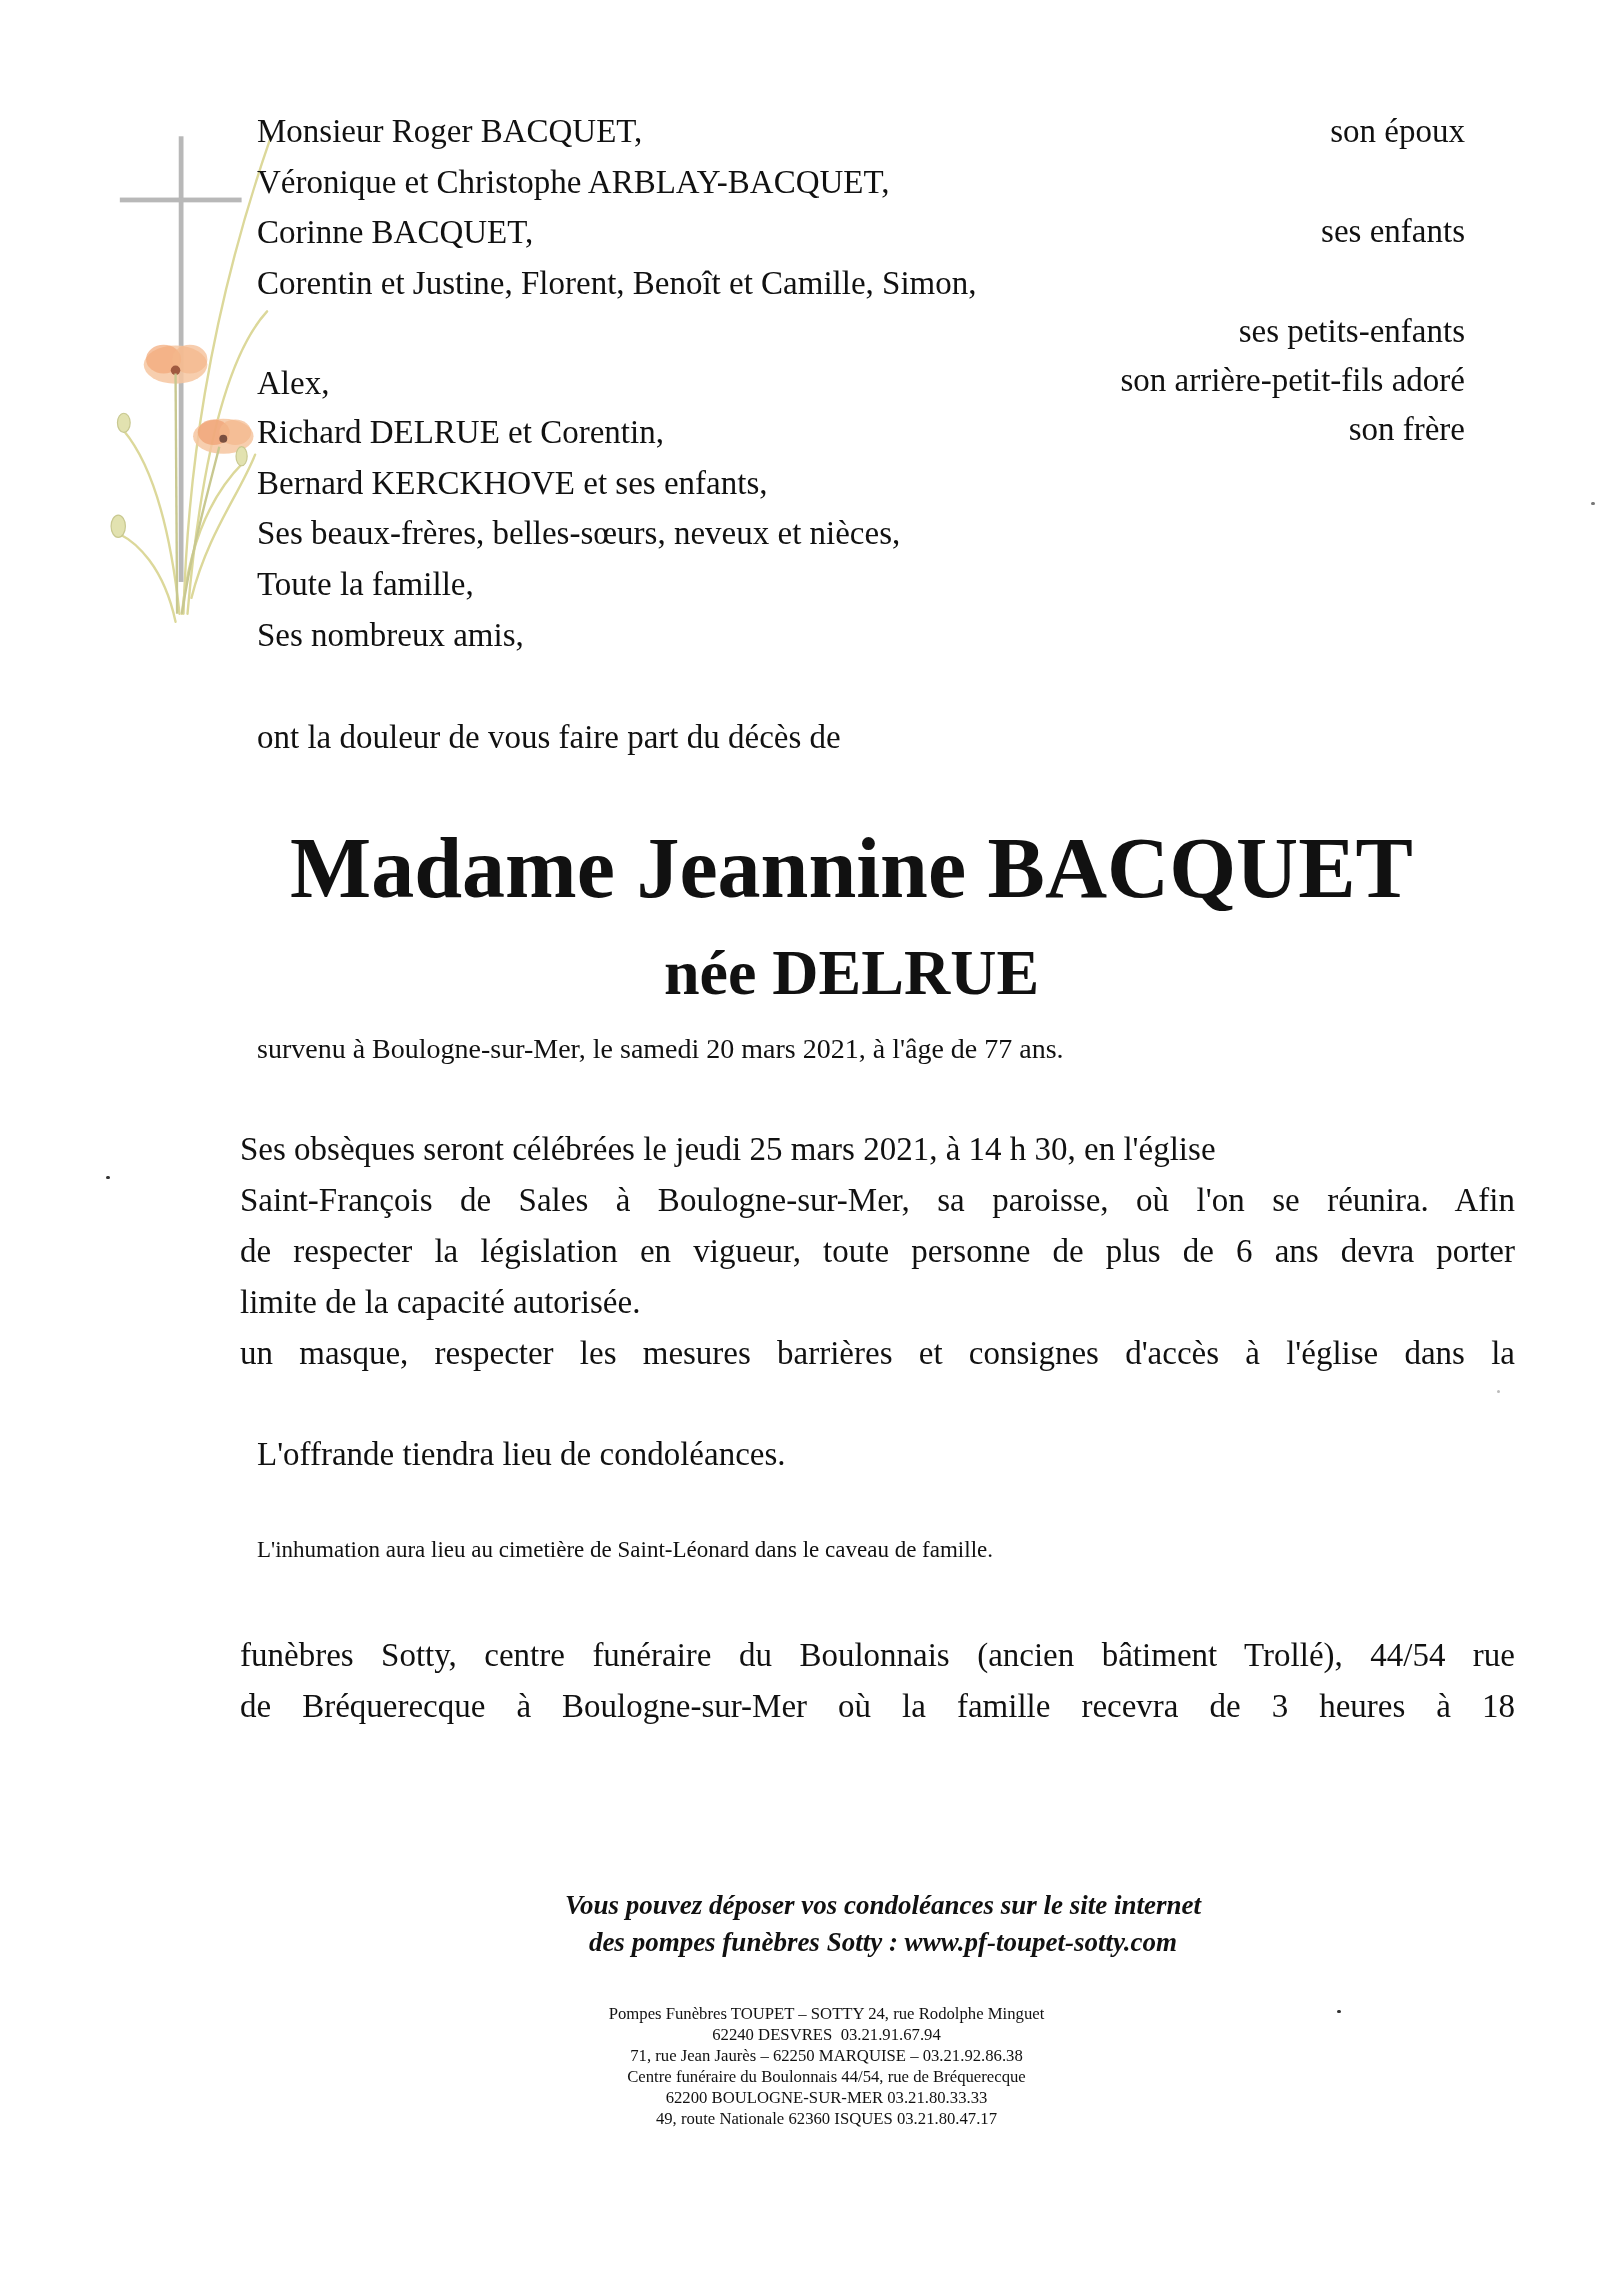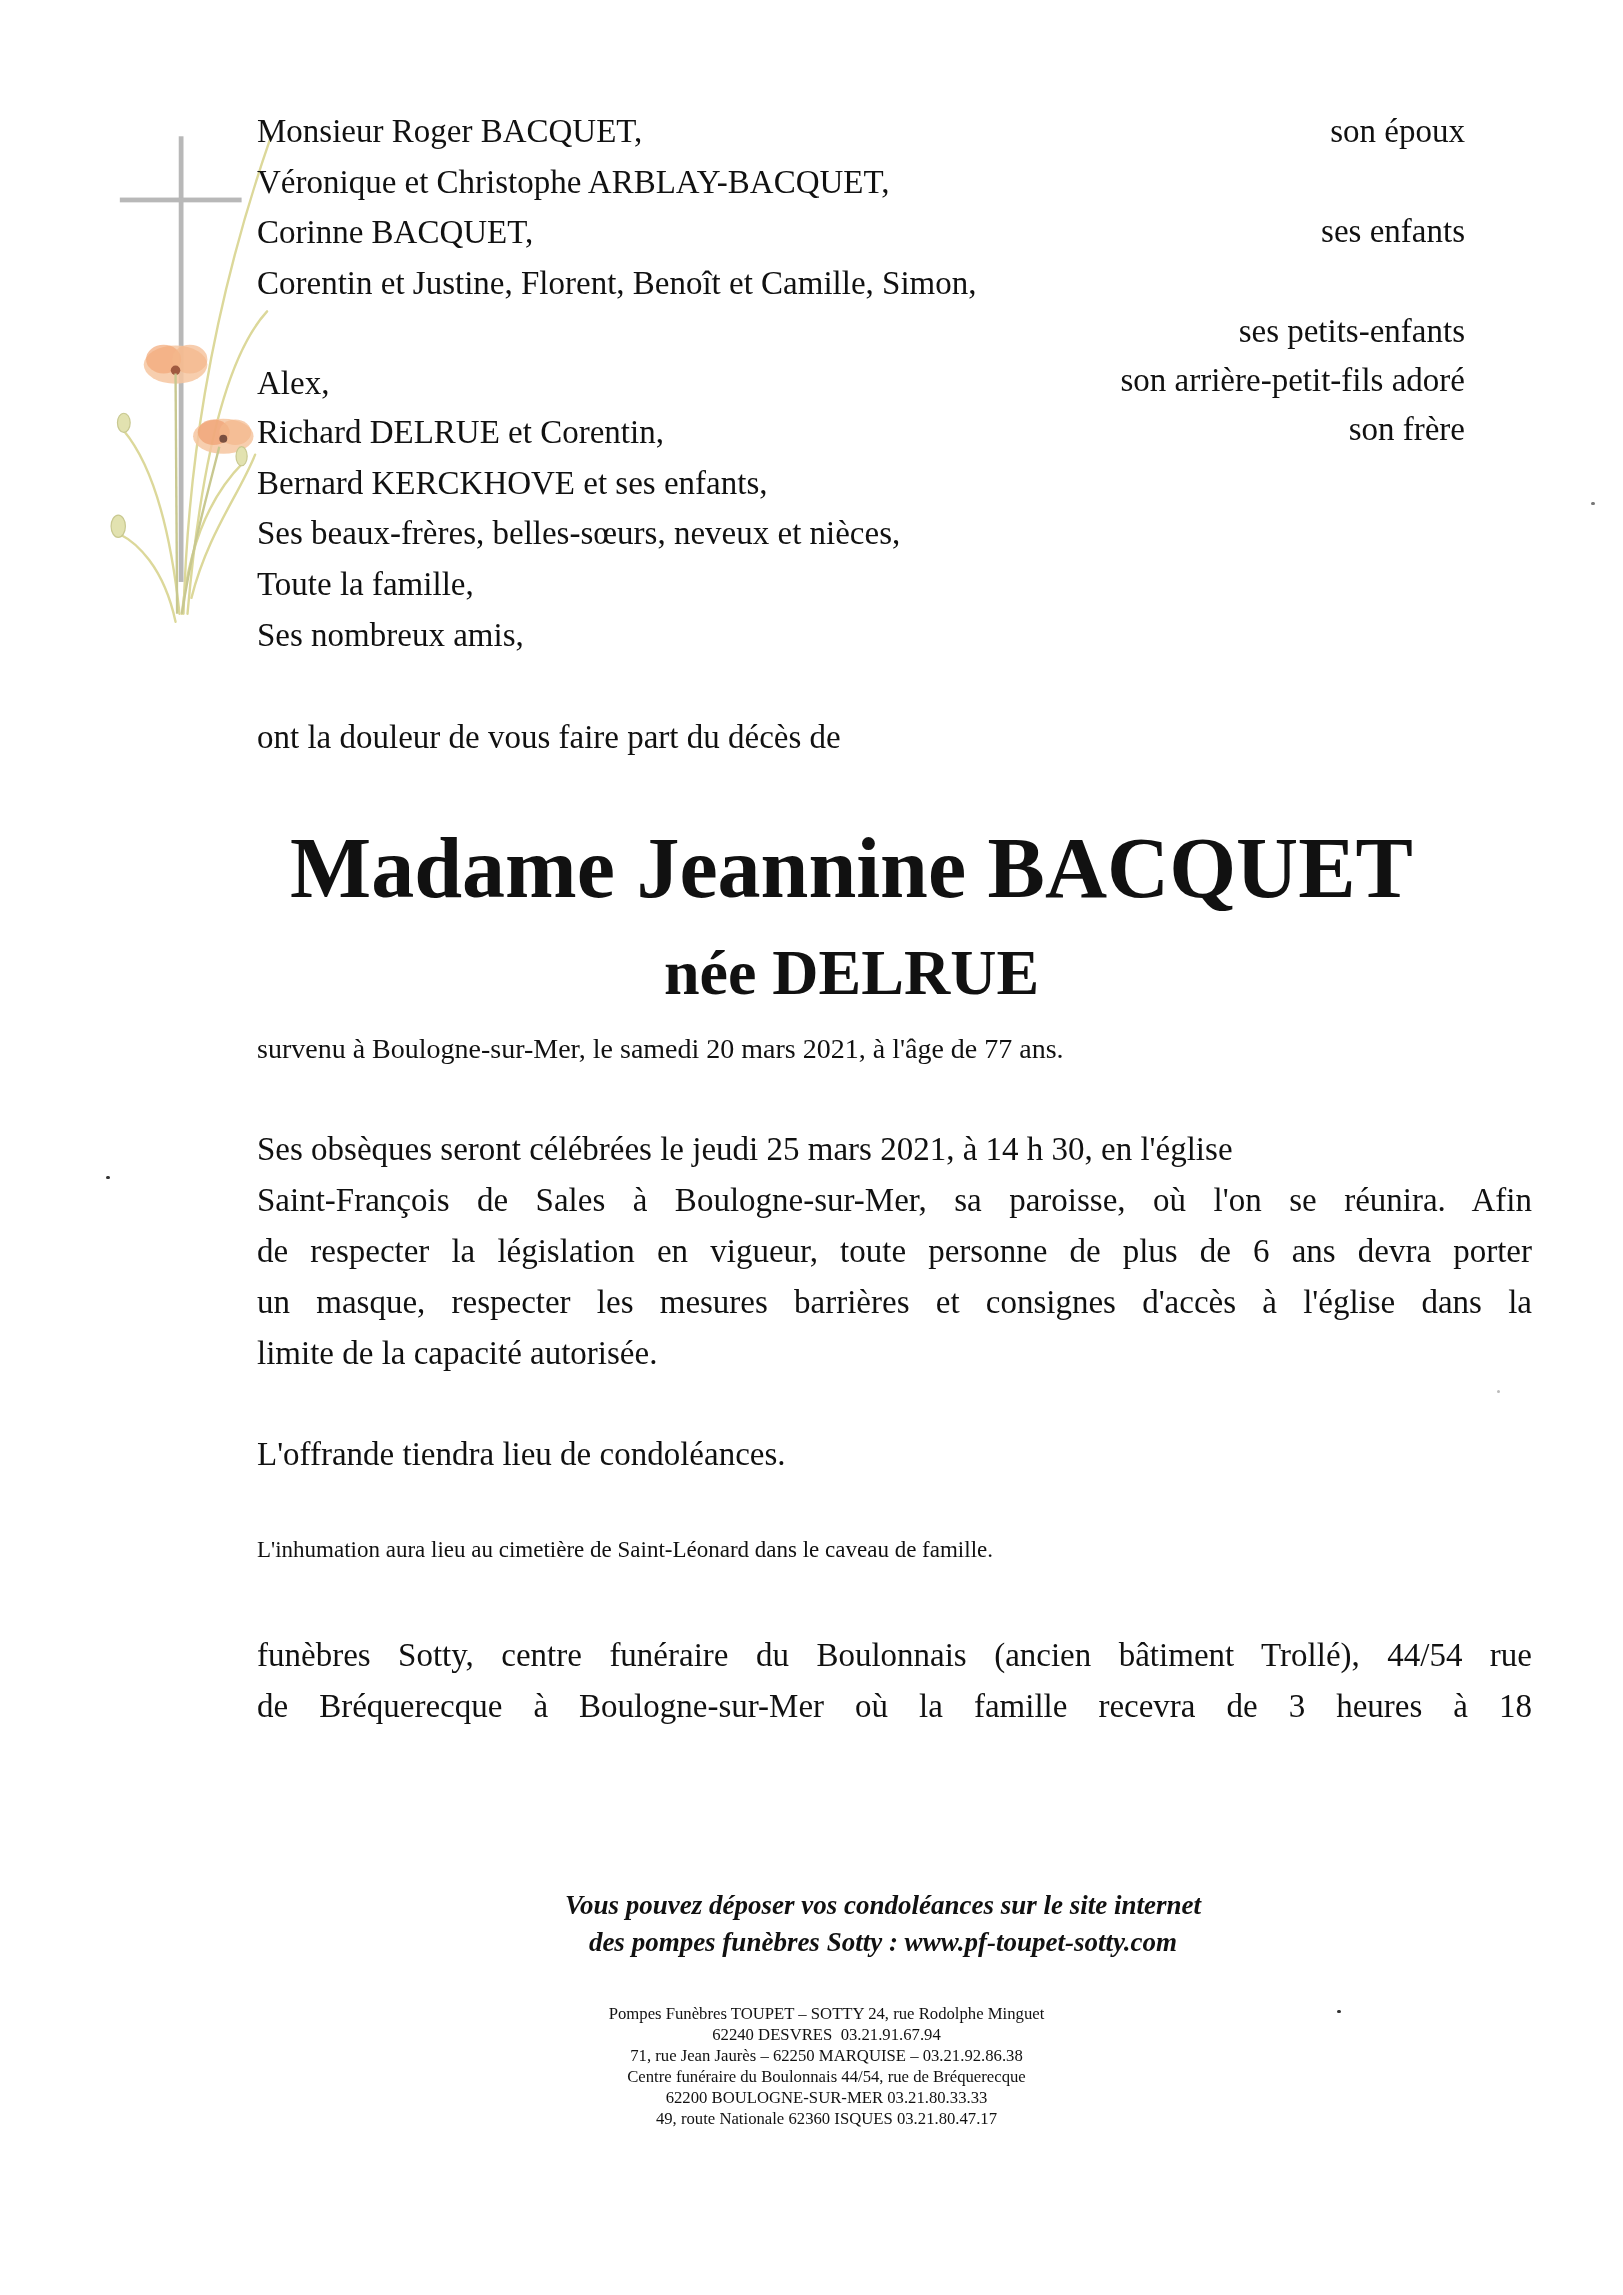--- a/index.html
+++ b/index.html
@@ -1,20 +1,20 @@
 <!DOCTYPE html>
 <html style="font-size:12.8px"><head>
 <meta charset="utf-8">
 <style>
   html, body { margin: 0; padding: 0; background: #ffffff; }
   body { width: 1624px; height: 2295px; position: relative; overflow: hidden;
          font-family: "Liberation Serif", "DejaVu Serif", serif; color: #111111; }
   .line { position: absolute; left: 257px; font-size: 33px; line-height: 1; white-space: nowrap; }
   .rel { position: absolute; right: 159px; font-size: 33px; line-height: 1; white-space: nowrap; text-align: right; }
-  .para { position: absolute; left: 257px; width: 1275px; font-size: 33px; line-height: 51px; text-align: justify; }
+  .para { position: absolute; left: 240px; width: 1275px; font-size: 33px; line-height: 51px; text-align: justify; }
   .para-line { display: block; text-align: justify; text-align-last: justify; white-space: nowrap; }
   .para-line.last { text-align-last: left; }
   .title { position: absolute; left: 0; width: 1703px; text-align: center; font-weight: bold; font-size: 86px; line-height: 1; white-space: nowrap; }
   .subtitle { position: absolute; left: 0; width: 1703px; text-align: center; font-weight: bold; font-size: 64px; line-height: 1; white-space: nowrap; }
   .footer-note { position: absolute; left: 0; width: 1766px; text-align: center; font-weight: bold; font-style: italic; font-size: 27px; line-height: 37px; white-space: nowrap; }
   .address { position: absolute; left: 0; width: 1653px; text-align: center; font-size: 16.7px; line-height: 21px; white-space: nowrap; }
   .speck { position: absolute; width: 4px; height: 3.2px; background: #333; border-radius: 1.6px; }
   svg.deco { position: absolute; left: 88px; top: 120px; }
 </style>
 </head>
@@ -77,22 +77,22 @@
 
 <div class="line" style="top:721px">ont la douleur de vous faire part du décès de</div>
 <div class="title" style="top:825px">Madame Jeannine BACQUET</div>
 <div class="subtitle" style="top:941px">née DELRUE</div>
 <div class="line" style="top:1035px; font-size:28px">survenu à Boulogne-sur-Mer, le samedi 20 mars 2021, à l'âge de 77 ans.</div>
 
 <div class="para" style="top:1124px">
   <span class="para-line last">Ses obsèques seront célébrées le jeudi 25 mars 2021, à 14 h 30, en l'église</span>
   <span class="para-line">Saint-François de Sales à Boulogne-sur-Mer, sa paroisse, où l'on se réunira. Afin</span>
   <span class="para-line">de respecter la législation en vigueur, toute personne de plus de 6 ans devra porter</span>
+  <span class="para-line last">limite de la capacité autorisée.</span>
   <span class="para-line">un masque, respecter les mesures barrières et consignes d'accès à l'église dans la</span>
-  <span class="para-line last">limite de la capacité autorisée.</span>
 </div>
 
 <div class="line" style="top:1438px; font-size:33px">L'offrande tiendra lieu de condoléances.</div>
 <div class="line" style="top:1538px; font-size:23px">L'inhumation aura lieu au cimetière de Saint-Léonard dans le caveau de famille.</div>
 
 <div class="para" style="top:1630px">
   <span class="para-line">funèbres Sotty, centre funéraire du Boulonnais (ancien bâtiment Trollé), 44/54 rue</span>
   <span class="para-line">de Bréquerecque à Boulogne-sur-Mer où la famille recevra de 3 heures à 18</span>
 </div>
 

